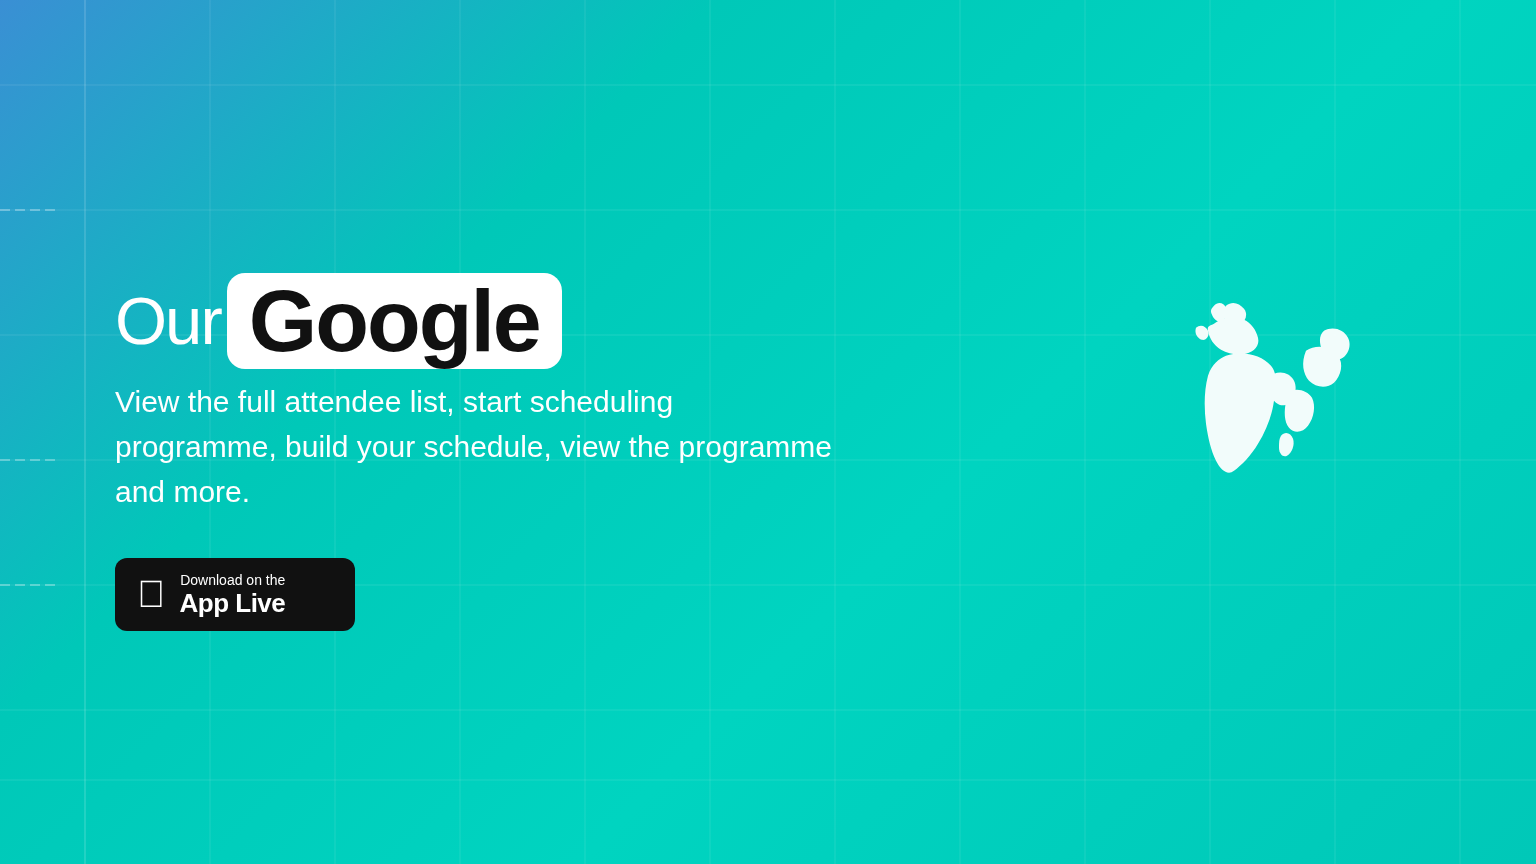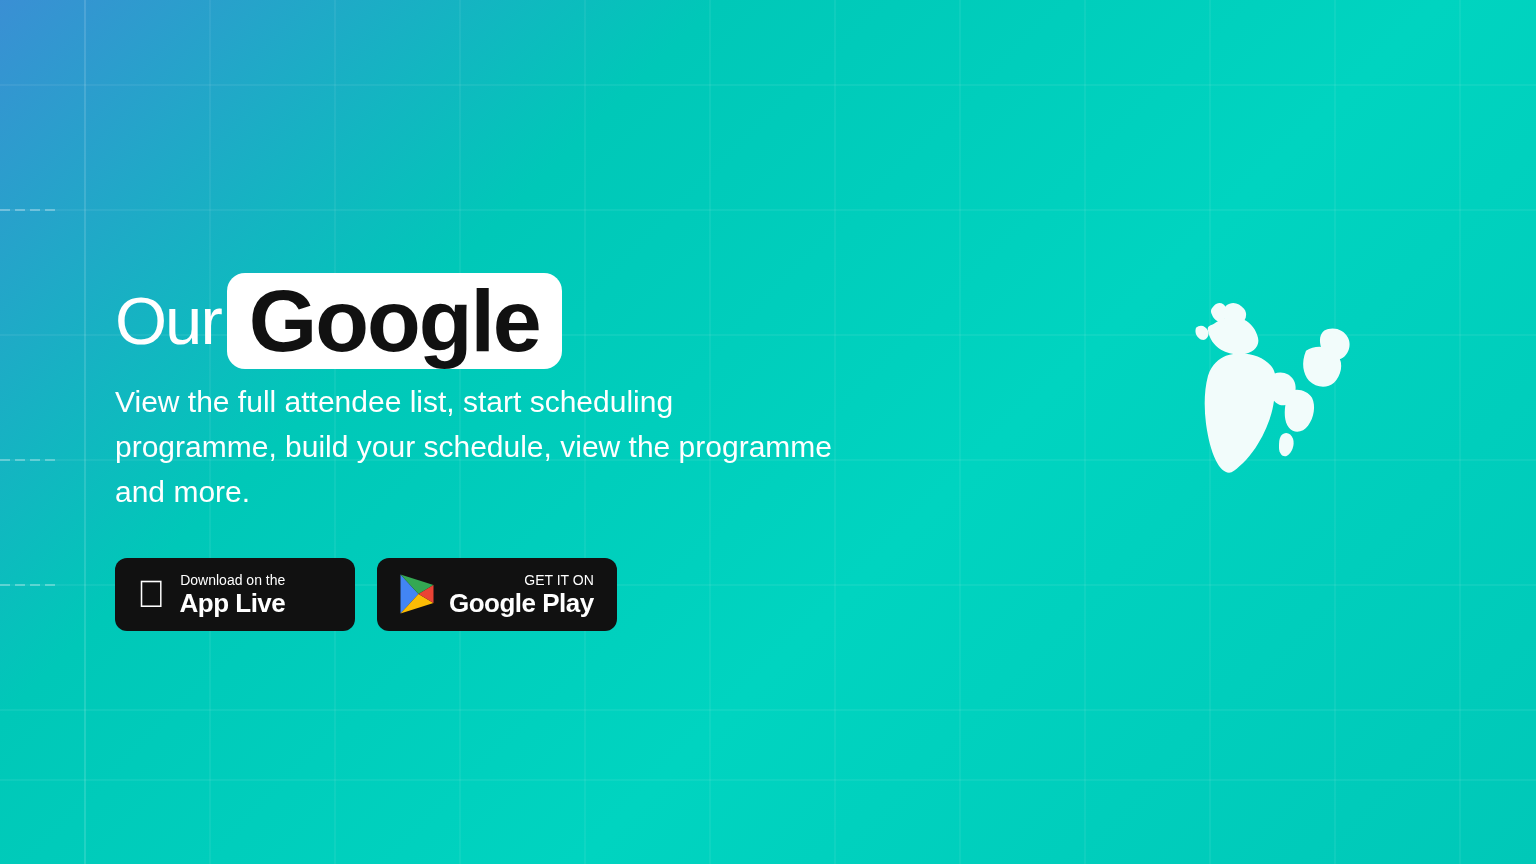--- a/index.html
+++ b/index.html
@@ -203,33 +203,20 @@
     <div class="store-buttons">
 
       <a class="store-btn" href="#">
         <span class="store-btn-icon"></span>
         <div class="store-btn-text">
           <span class="store-btn-small">Download on the</span>
           <span class="store-btn-big">App Live</span>
         </div>
       </a>
 
-      <a class="store-btn" href="#">
-
-        <svg class="play-icon" viewBox="0 0 48 56" fill="none" xmlns="http://www.w3.org/2000/svg">
-          <path d="M2 2L26 28L2 54" fill="#4285F4"></path>
-          <path d="M2 2L46 16L26 28" fill="#34A853"></path>
-          <path d="M26 28L46 40L2 54" fill="#FBBC05"></path>
-          <path d="M46 16L46 40L26 28" fill="#EA4335"></path>
-        </svg>
-        <div class="store-btn-text">
-          <span class="store-btn-small">GET IT ON</span>
-          <span class="store-btn-big">Google Play</span>
-        </div>
-      </a>
 
     </div>
   </div>
 
   <div class="globe-container">
     <svg class="globe-svg" viewBox="0 0 280 280" xmlns="http://www.w3.org/2000/svg">
 
       <g fill="white" opacity="0.95">
 
         <path d="M130 80 C145 75, 165 78, 175 90 C182 98, 180 112, 178 125 C176 140, 170 155, 162 168 C155 180, 145 190, 138 195 C132 200, 125 195, 120 185 C115 175, 112 162, 110 148 C108 132, 108 115, 112 100 C116 88, 123 83, 130 80Z"></path>

